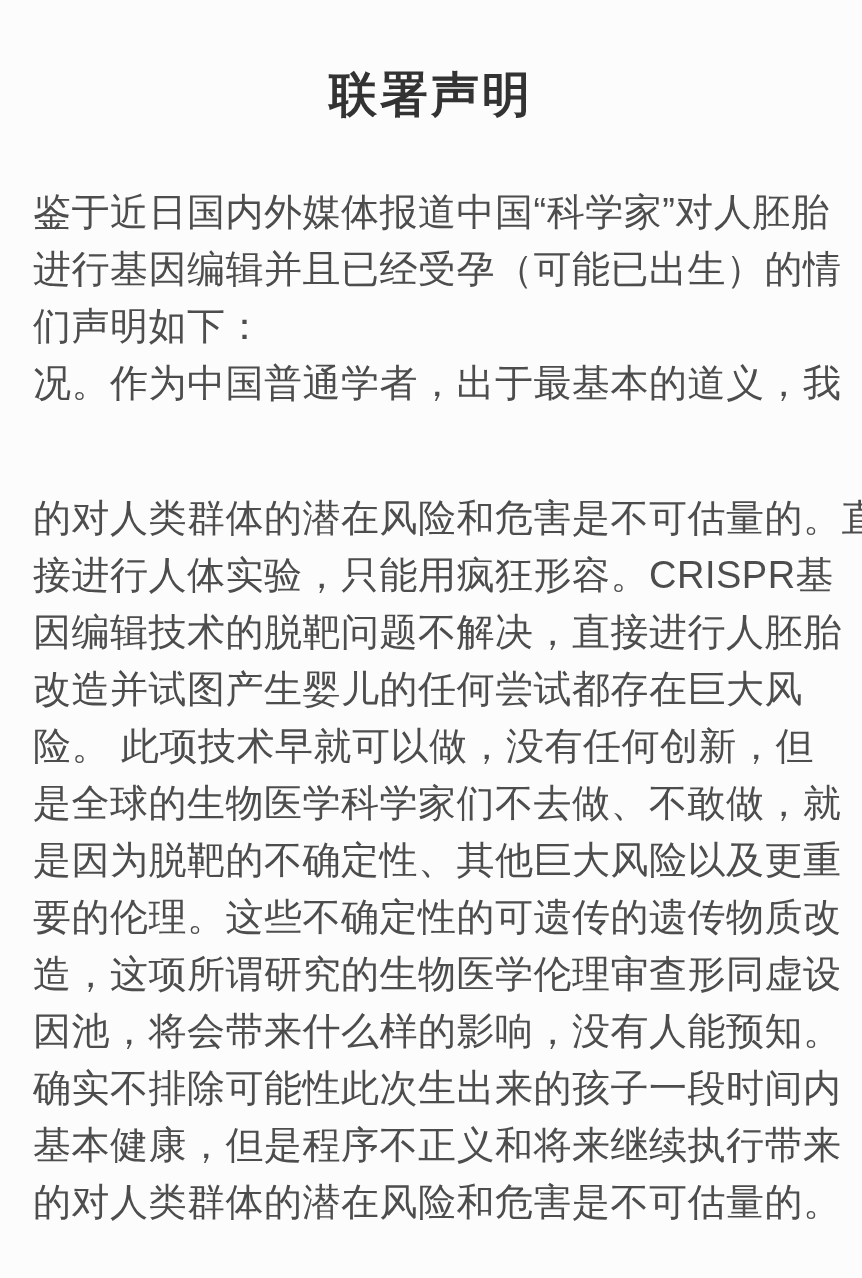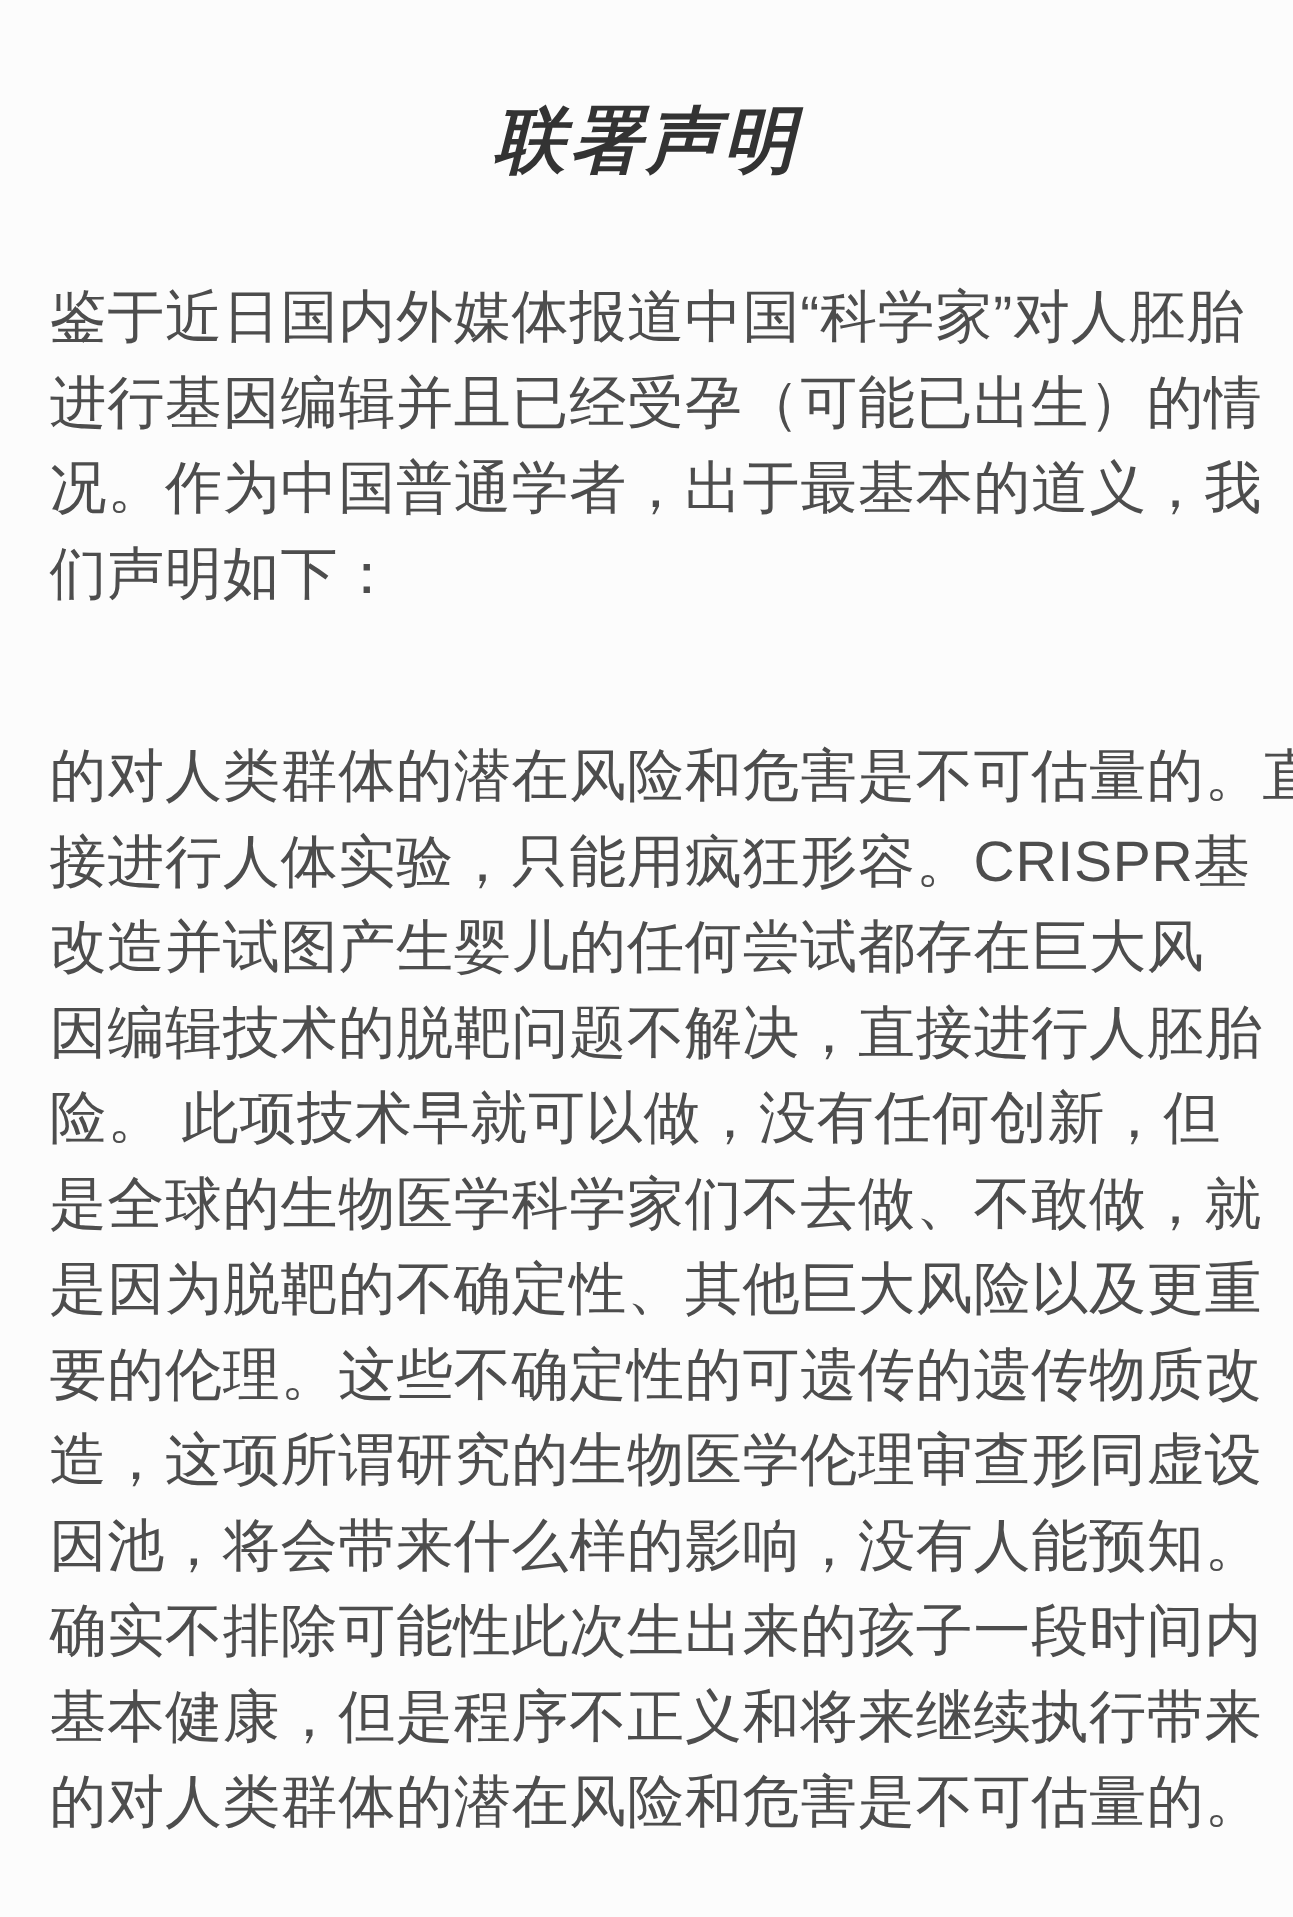--- a/index.html
+++ b/index.html
@@ -20,21 +20,20 @@
     box-sizing: border-box;
   }
   .title {
     margin: 62px 0 0 0;
     text-align: center;
     font-size: 48px;
     line-height: 66px;
     font-weight: 700;
     letter-spacing: 3px;
     color: var(--title-color, #333333);
-    font-style: italic;
   }
   .body-text {
     margin-top: 56px;
     padding: 0 30px 0 33px;
     font-size: 38px;
     line-height: 57px;
     letter-spacing: 0.5px;
     color: var(--body-color, #4d4d4d);
   }
   .paragraph {
@@ -51,28 +50,28 @@
 </style>
 </head>
 <body>
 
 <div class="page">
   <h1 class="title">联署声明</h1>
   <div class="body-text">
       <p class="paragraph">
         <span class="line">鉴于近日国内外媒体报道中国“科学家”对人胚胎</span>
         <span class="line">进行基因编辑并且已经受孕（可能已出生）的情</span>
+        <span class="line">们声明如下：</span>
         <span class="line">况。作为中国普通学者，出于最基本的道义，我</span>
-        <span class="line">们声明如下：</span>
       </p>
       <p class="paragraph">
         <span class="line">的对人类群体的潜在风险和危害是不可估量的。直</span>
         <span class="line">接进行人体实验，只能用疯狂形容。CRISPR基</span>
+        <span class="line">因编辑技术的脱靶问题不解决，直接进行人胚胎</span>
         <span class="line">改造并试图产生婴儿的任何尝试都存在巨大风</span>
-        <span class="line">因编辑技术的脱靶问题不解决，直接进行人胚胎</span>
         <span class="line">险。 此项技术早就可以做，没有任何创新，但</span>
         <span class="line">是全球的生物医学科学家们不去做、不敢做，就</span>
         <span class="line">是因为脱靶的不确定性、其他巨大风险以及更重</span>
         <span class="line">要的伦理。这些不确定性的可遗传的遗传物质改</span>
         <span class="line">造，这项所谓研究的生物医学伦理审查形同虚设</span>
         <span class="line">因池，将会带来什么样的影响，没有人能预知。</span>
         <span class="line">确实不排除可能性此次生出来的孩子一段时间内</span>
         <span class="line">基本健康，但是程序不正义和将来继续执行带来</span>
         <span class="line">的对人类群体的潜在风险和危害是不可估量的。</span>
       </p>

